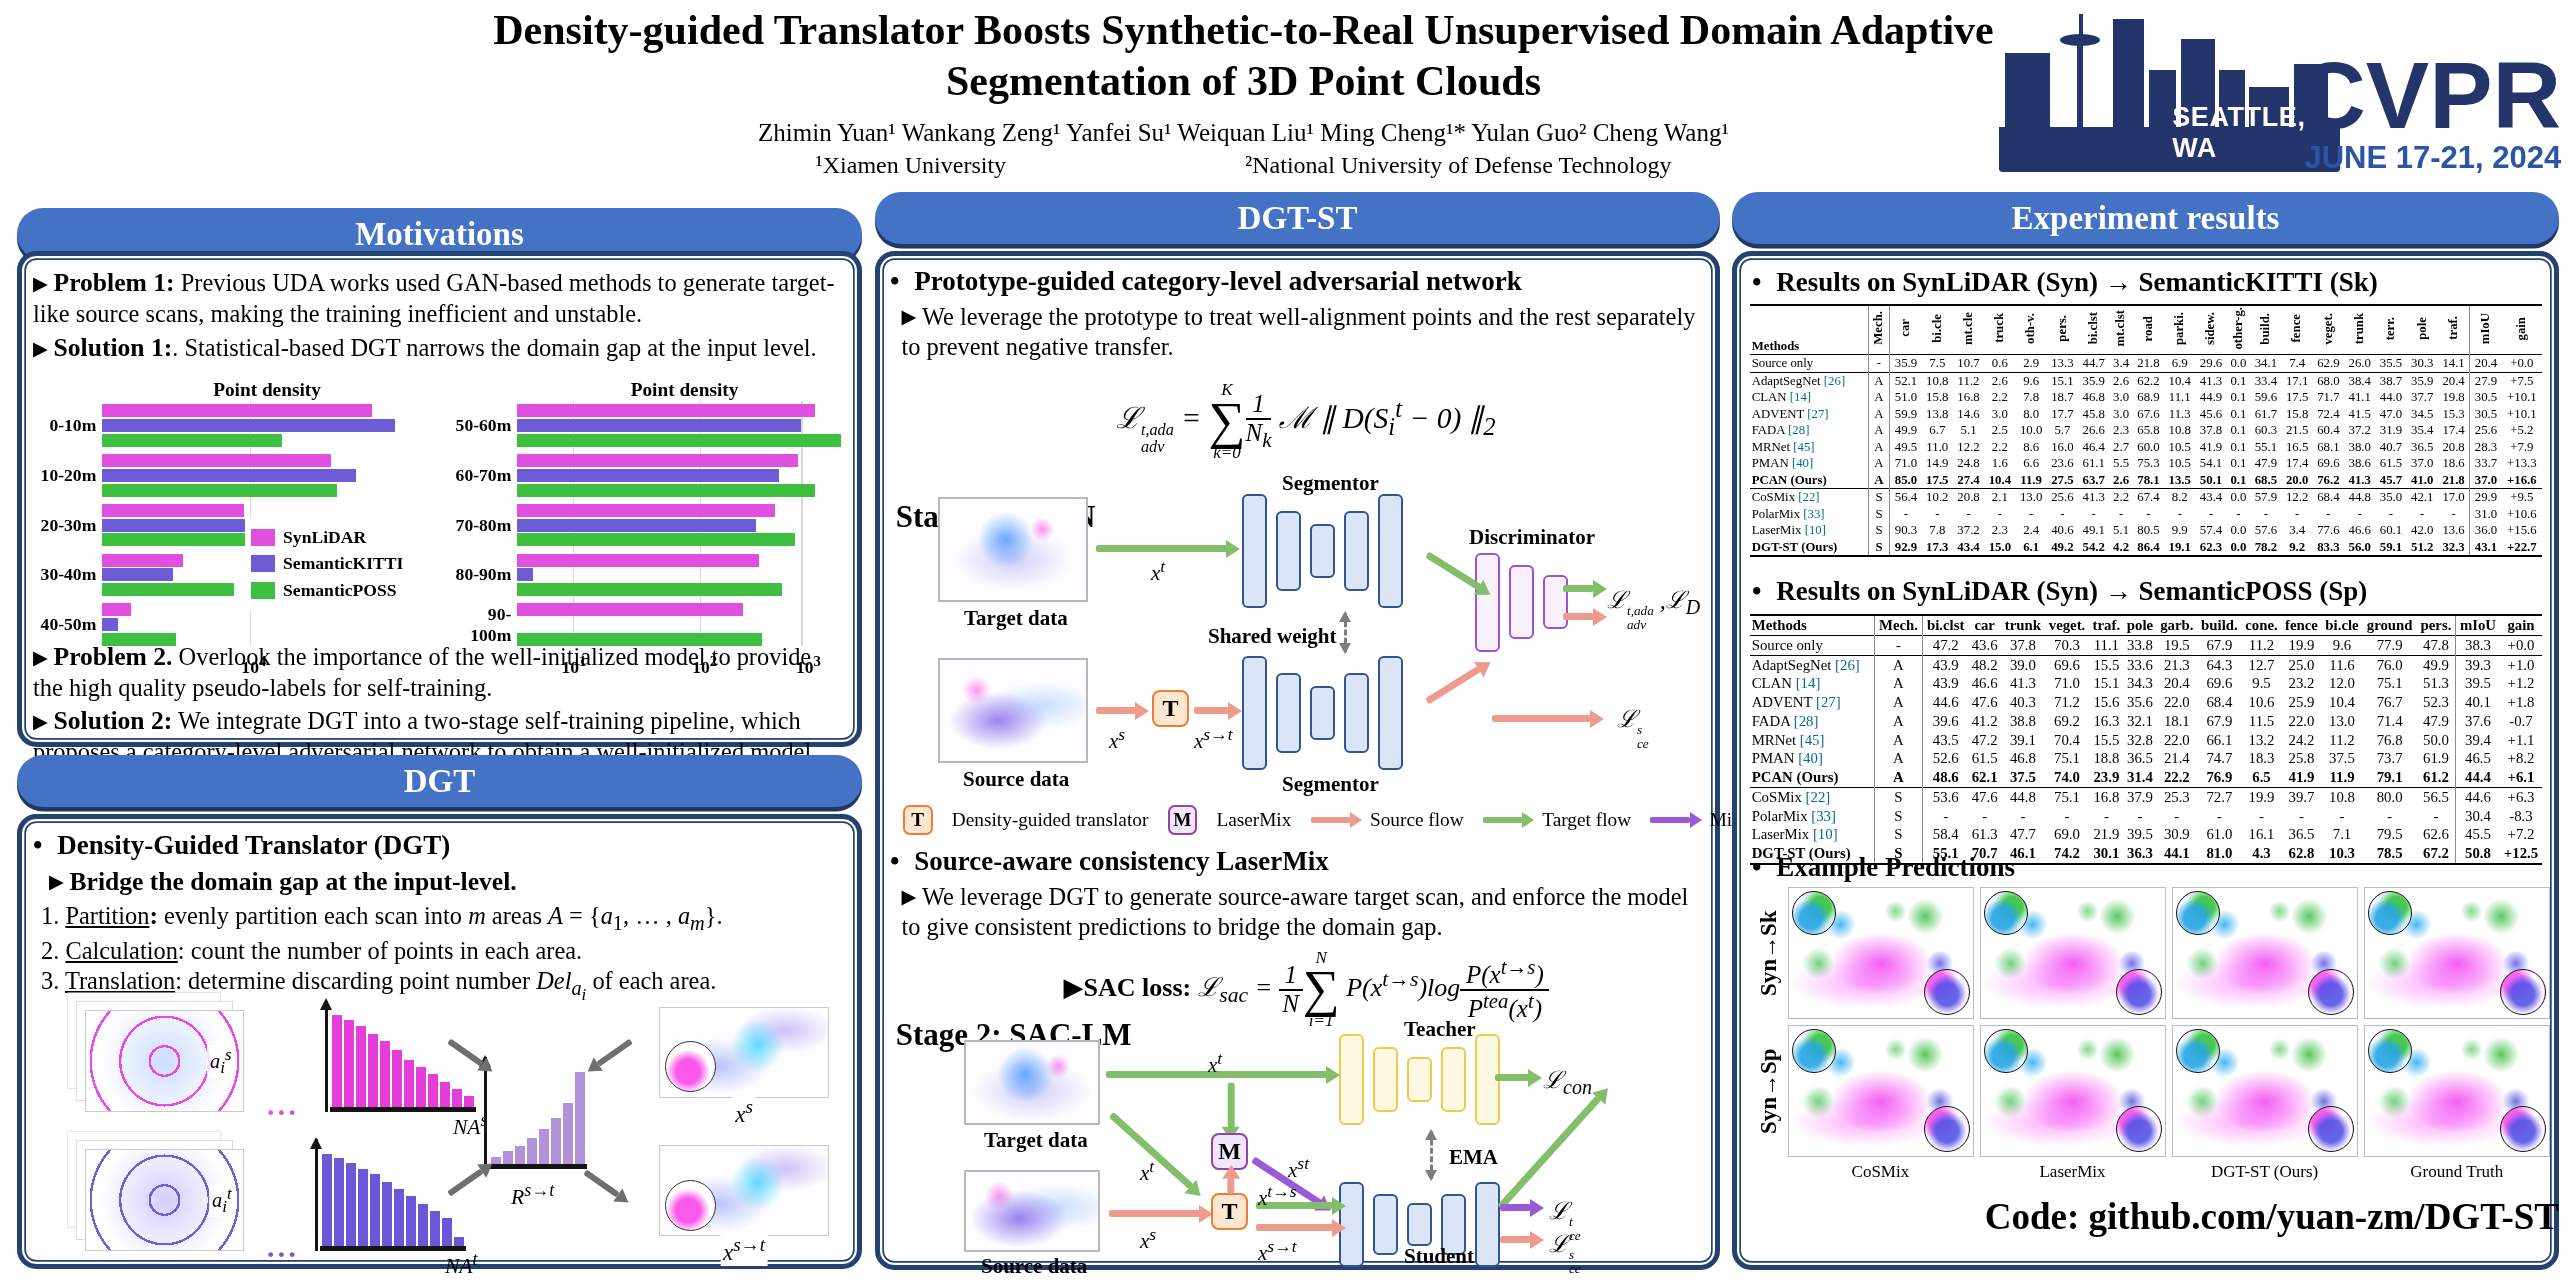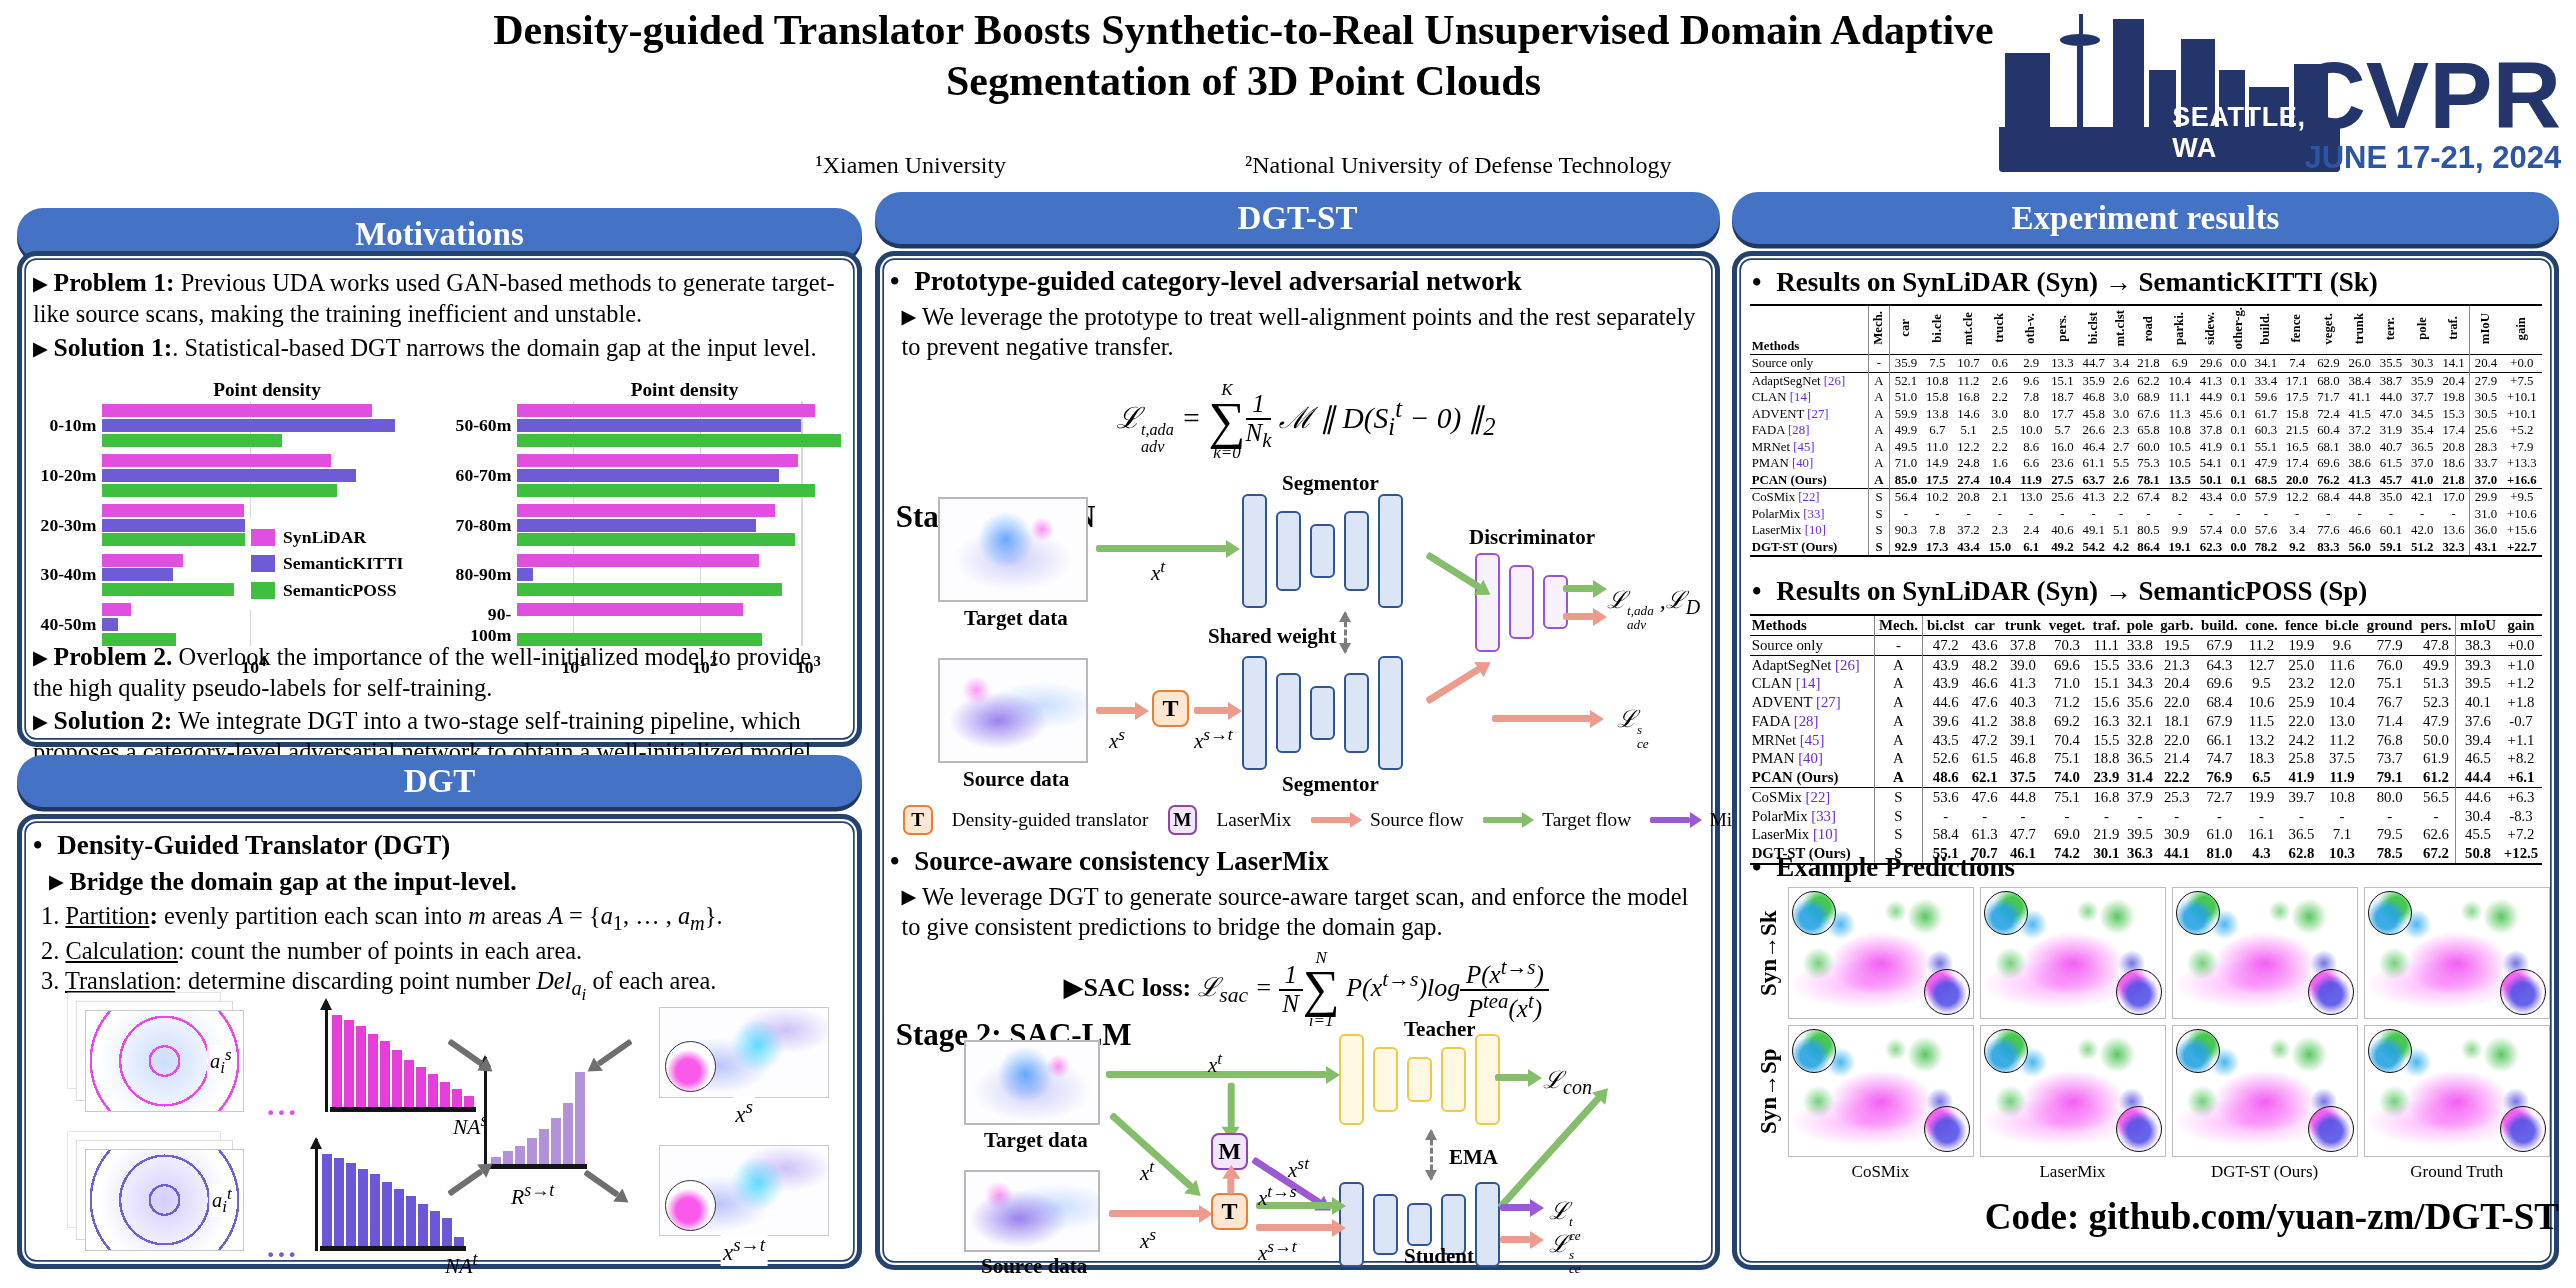--- a/index.html
+++ b/index.html
@@ -121,21 +121,21 @@
   .res{border-collapse:collapse;width:100%;font-size:12.8px;text-align:center;border-top:2.3px solid #000;border-bottom:2.3px solid #000;table-layout:auto}
   .res th,.res td{padding:1.1px 1.7px;line-height:1.12}
   .res thead tr{border-bottom:1.7px solid #000}
   .res tr.sep td{border-top:1.7px solid #000}
   .res .c-meth{text-align:left;white-space:nowrap}
   .res th.c-meth{vertical-align:bottom}
   .res .c-mech{border-left:1.1px solid #8a8a8a;border-right:1.1px solid #8a8a8a}
   .res .c-miou{border-left:1.1px solid #8a8a8a}
   .res .rot{writing-mode:vertical-rl;transform:rotate(180deg);display:inline-block;line-height:1.05;white-space:nowrap;font-weight:bold}
   .res tr.ours td{font-weight:bold}
-  .res .ref{color:#6d28d9}
+  .res .ref{color:#0369a1}
   .t2 .res{font-size:14.8px}
   .t2 .res th{font-weight:bold}
   
   .prow{display:flex;gap:5.7px;margin-bottom:5.7px}
   .prl{width:27px;display:flex;align-items:center;justify-content:center;writing-mode:vertical-rl;transform:rotate(180deg);font-weight:bold;font-size:23px}
   .pc{position:relative;width:190px;height:132px;border:1.1px solid #bdbdbd;overflow:hidden;background:#fff}
   .pcbg{position:absolute;inset:0;background:
     radial-gradient(ellipse 74px 45px at 50% 58%, rgba(240,55,240,.8), rgba(255,255,255,0) 70%),
     radial-gradient(ellipse 108px 34px at 42% 74%, rgba(250,90,250,.5), rgba(255,255,255,0) 72%),
     radial-gradient(circle 21.6px at 28% 28%, rgba(40,170,240,.85), rgba(255,255,255,0) 70%),
@@ -154,20 +154,21 @@
 </head>
 <body>
 
 <div class="poster">
 
 
   <div class="hdr-title">
     <div>Density-guided Translator Boosts Synthetic-to-Real Unsupervised Domain Adaptive</div>
     <div>Segmentation of 3D Point Clouds</div>
   </div>
+  <div class="hdr-authors">Zhimin Yuan¹     Wankang Zeng¹     Yanfei Su¹     Weiquan Liu¹     Ming Cheng¹*     Yulan Guo²     Cheng Wang¹</div>
   <div class="hdr-affils">
     <span>¹Xiamen University</span>
     <span>²National University of Defense Technology</span>
   </div>
 
   <div class="cvpr">
     <div class="sky">
       <div class="base"></div>
       <div class="t" style="left:5.7px;width:45px;height:85px"></div>
       <div class="t" style="left:114px;width:31px;height:119px"></div>

